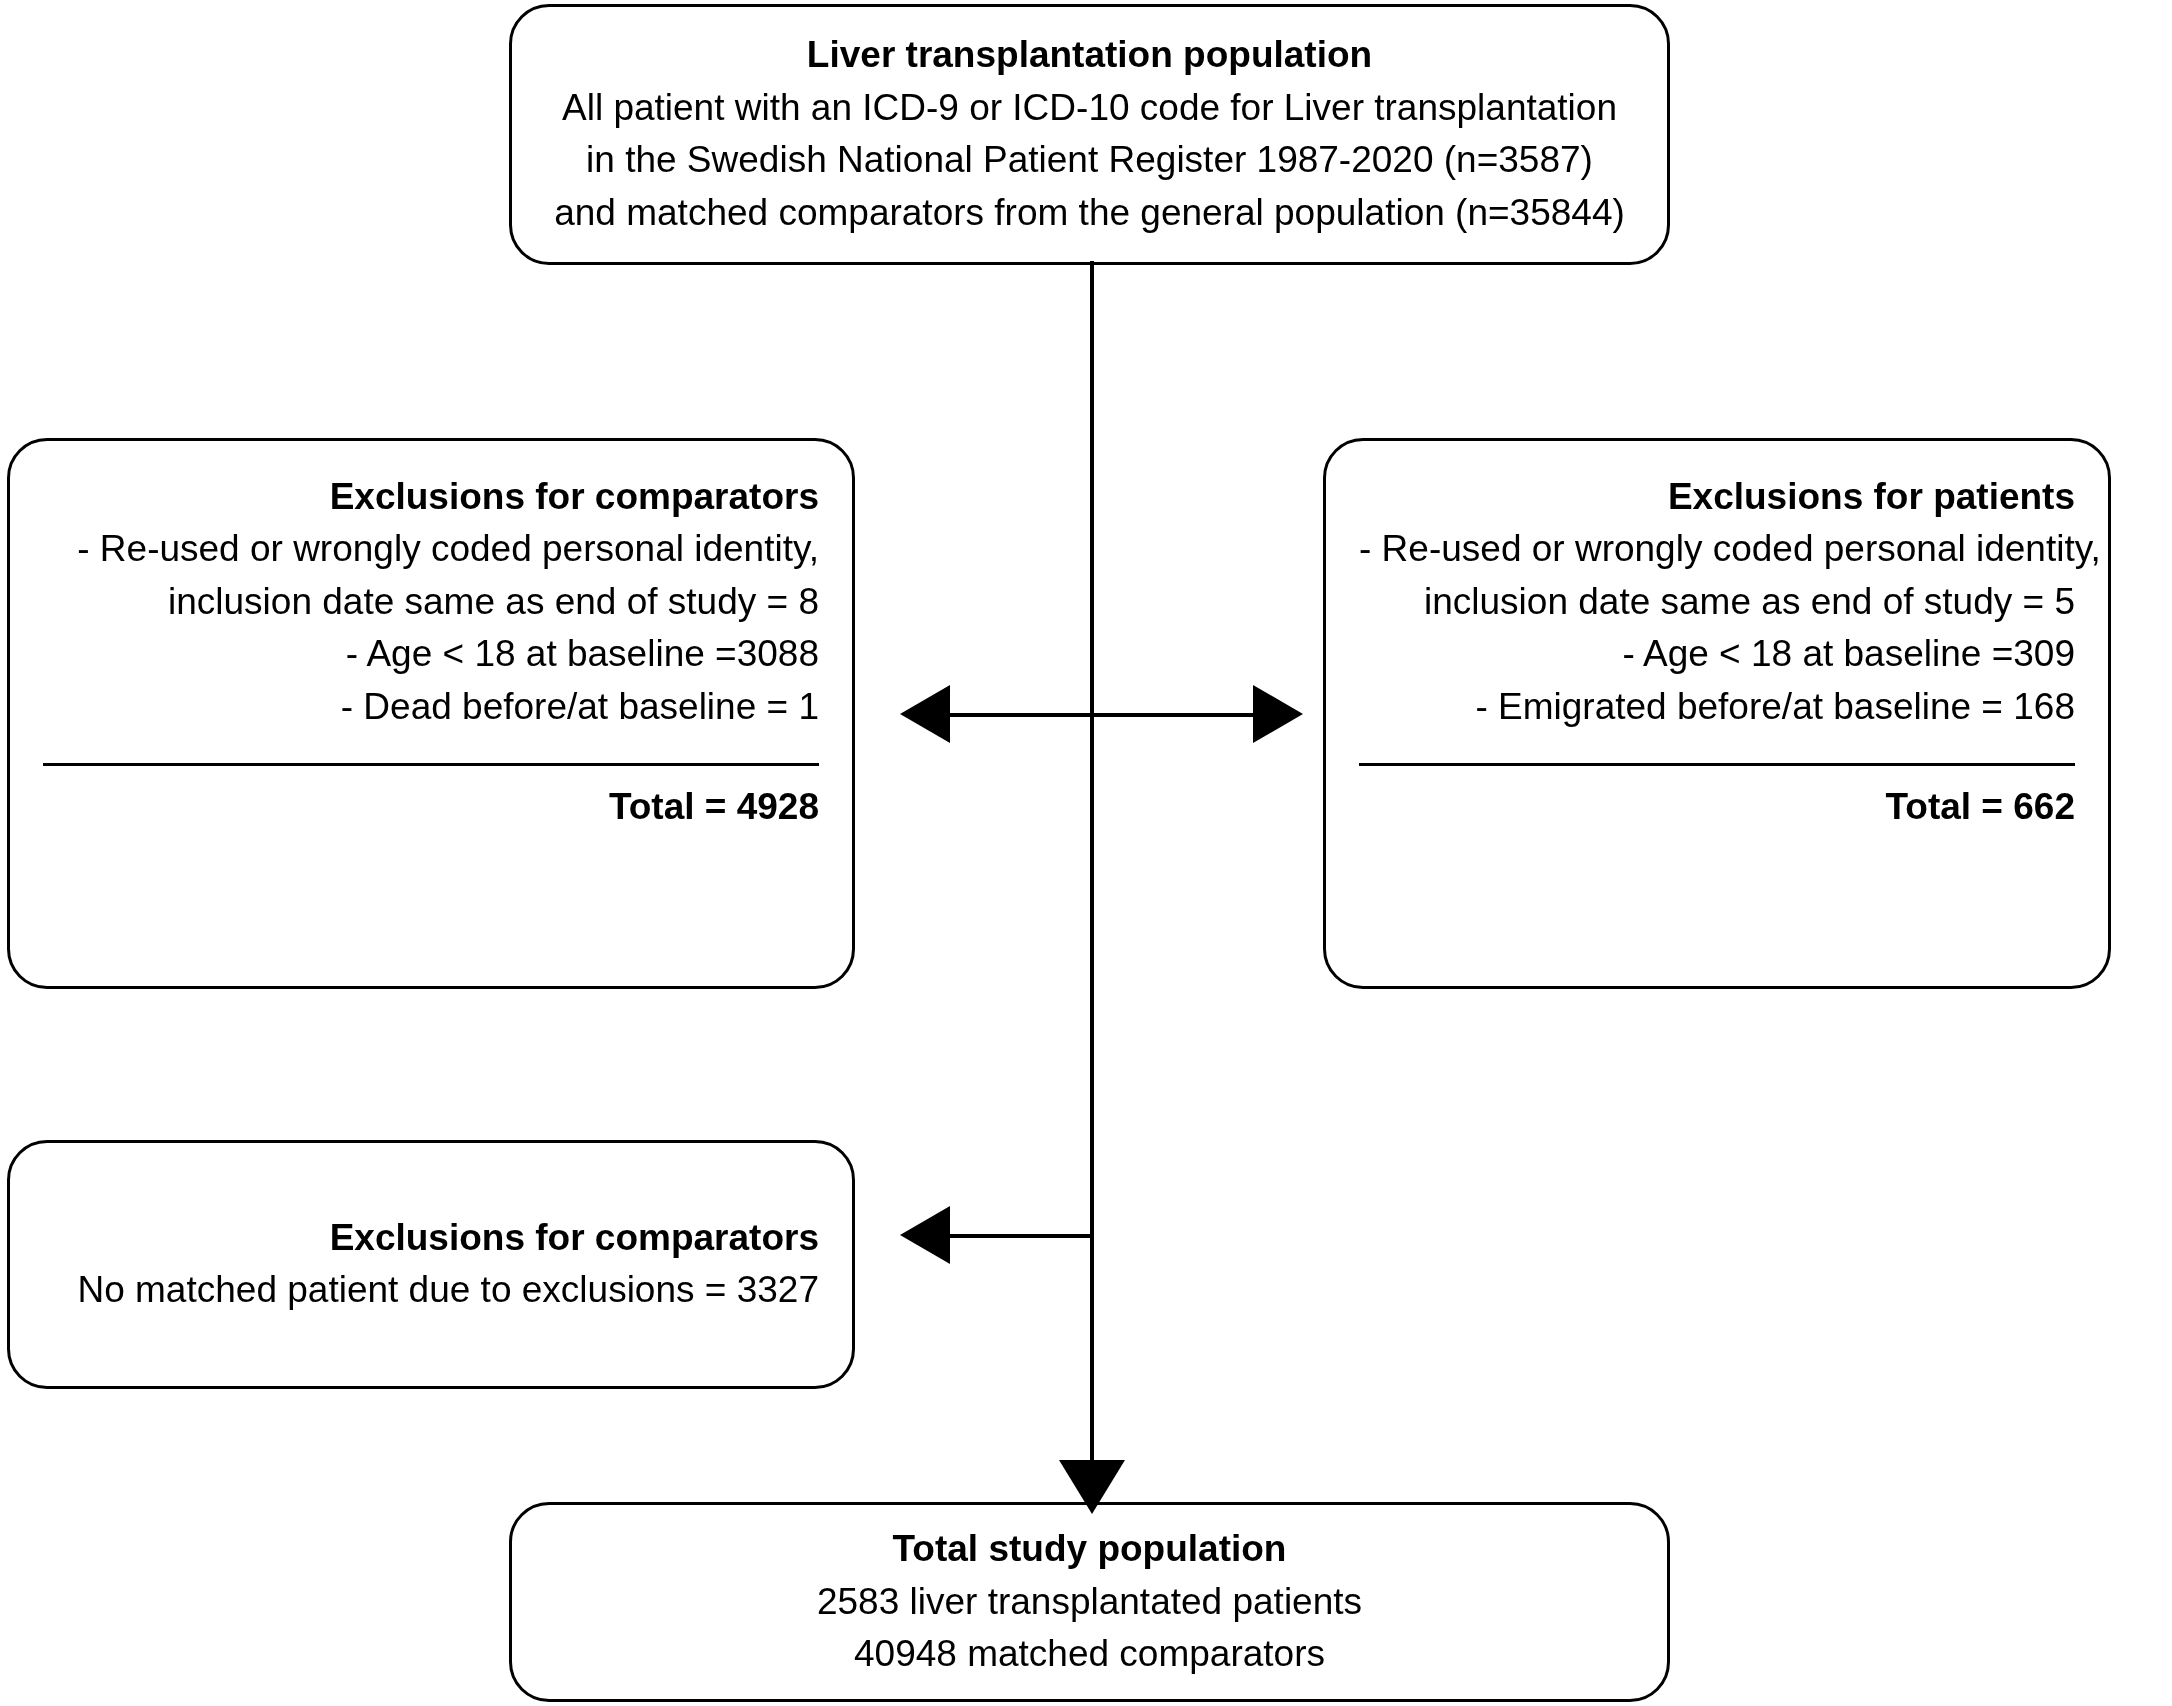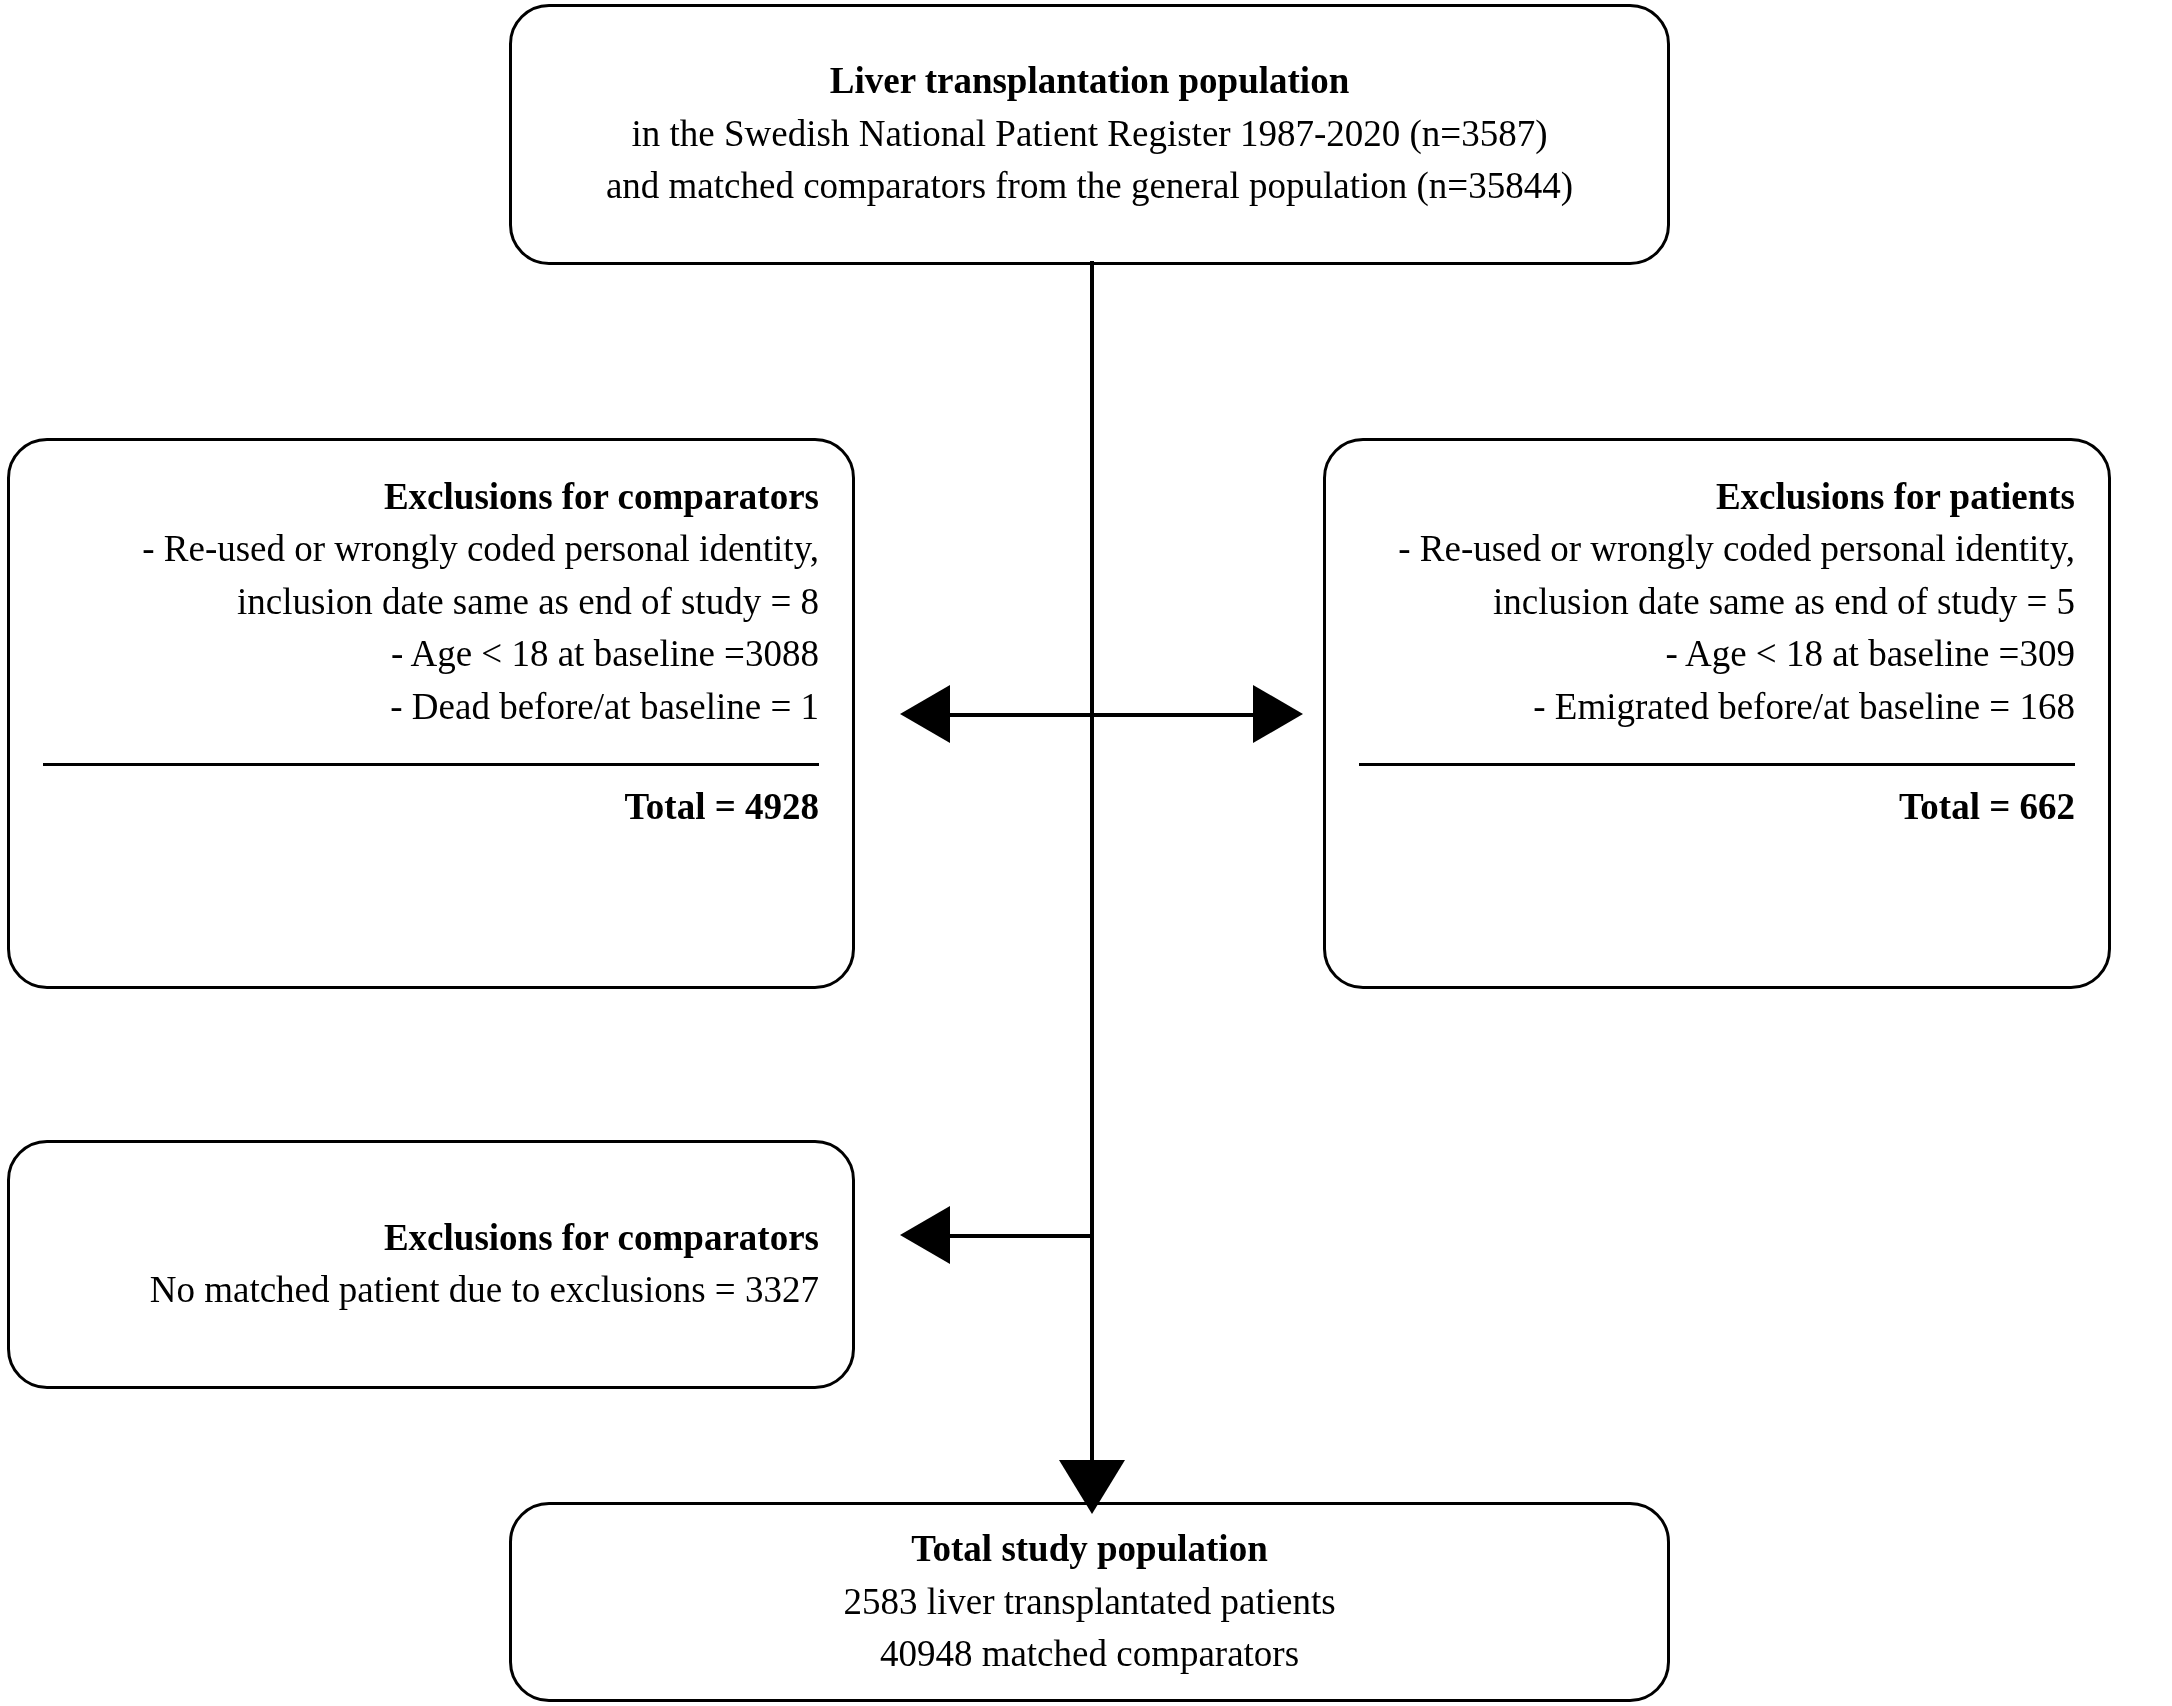--- a/index.html
+++ b/index.html
@@ -43,21 +43,20 @@
   .box-inner.top-aligned {
     top: 0;
     transform: none;
     padding-top: 29.5px;
   }
 
   .line {
     font-size: 37px;
     line-height: 1.42;
     white-space: nowrap;
-    font-family: Liberation Serif, serif;
   }
   .line.bold { font-weight: bold; }
   .line.center { text-align: center; }
   .line.left { text-align: right; }
 
   
   .rule {
     height: 0;
     border-top: 3.5px solid #000000;
     margin: 29.5px 0 15.6px 0;
@@ -132,20 +131,21 @@
   #arrowhead-bottom { left: 1059px; top: 1460px; }
 </style>
 </head>
 <body>
 
 <div id="canvas">
 
   <div class="flow-box" id="box-population">
     <div class="box-inner">
       <div class="line bold center">Liver transplantation population</div>
+      <div class="line center">All patient with an ICD-9 or ICD-10 code for Liver transplantation</div>
       <div class="line center">in the Swedish National Patient Register 1987-2020 (n=3587)</div>
       <div class="line center">and matched comparators from the general population (n=35844)</div>
     </div>
   </div>
 
   <div class="flow-box" id="box-excl-comparators">
     <div class="box-inner top-aligned">
       <div class="line bold left">Exclusions for comparators</div>
       <div class="line left">- Re-used or wrongly coded personal identity,</div>
       <div class="line left">inclusion date same as end of study = 8</div>

